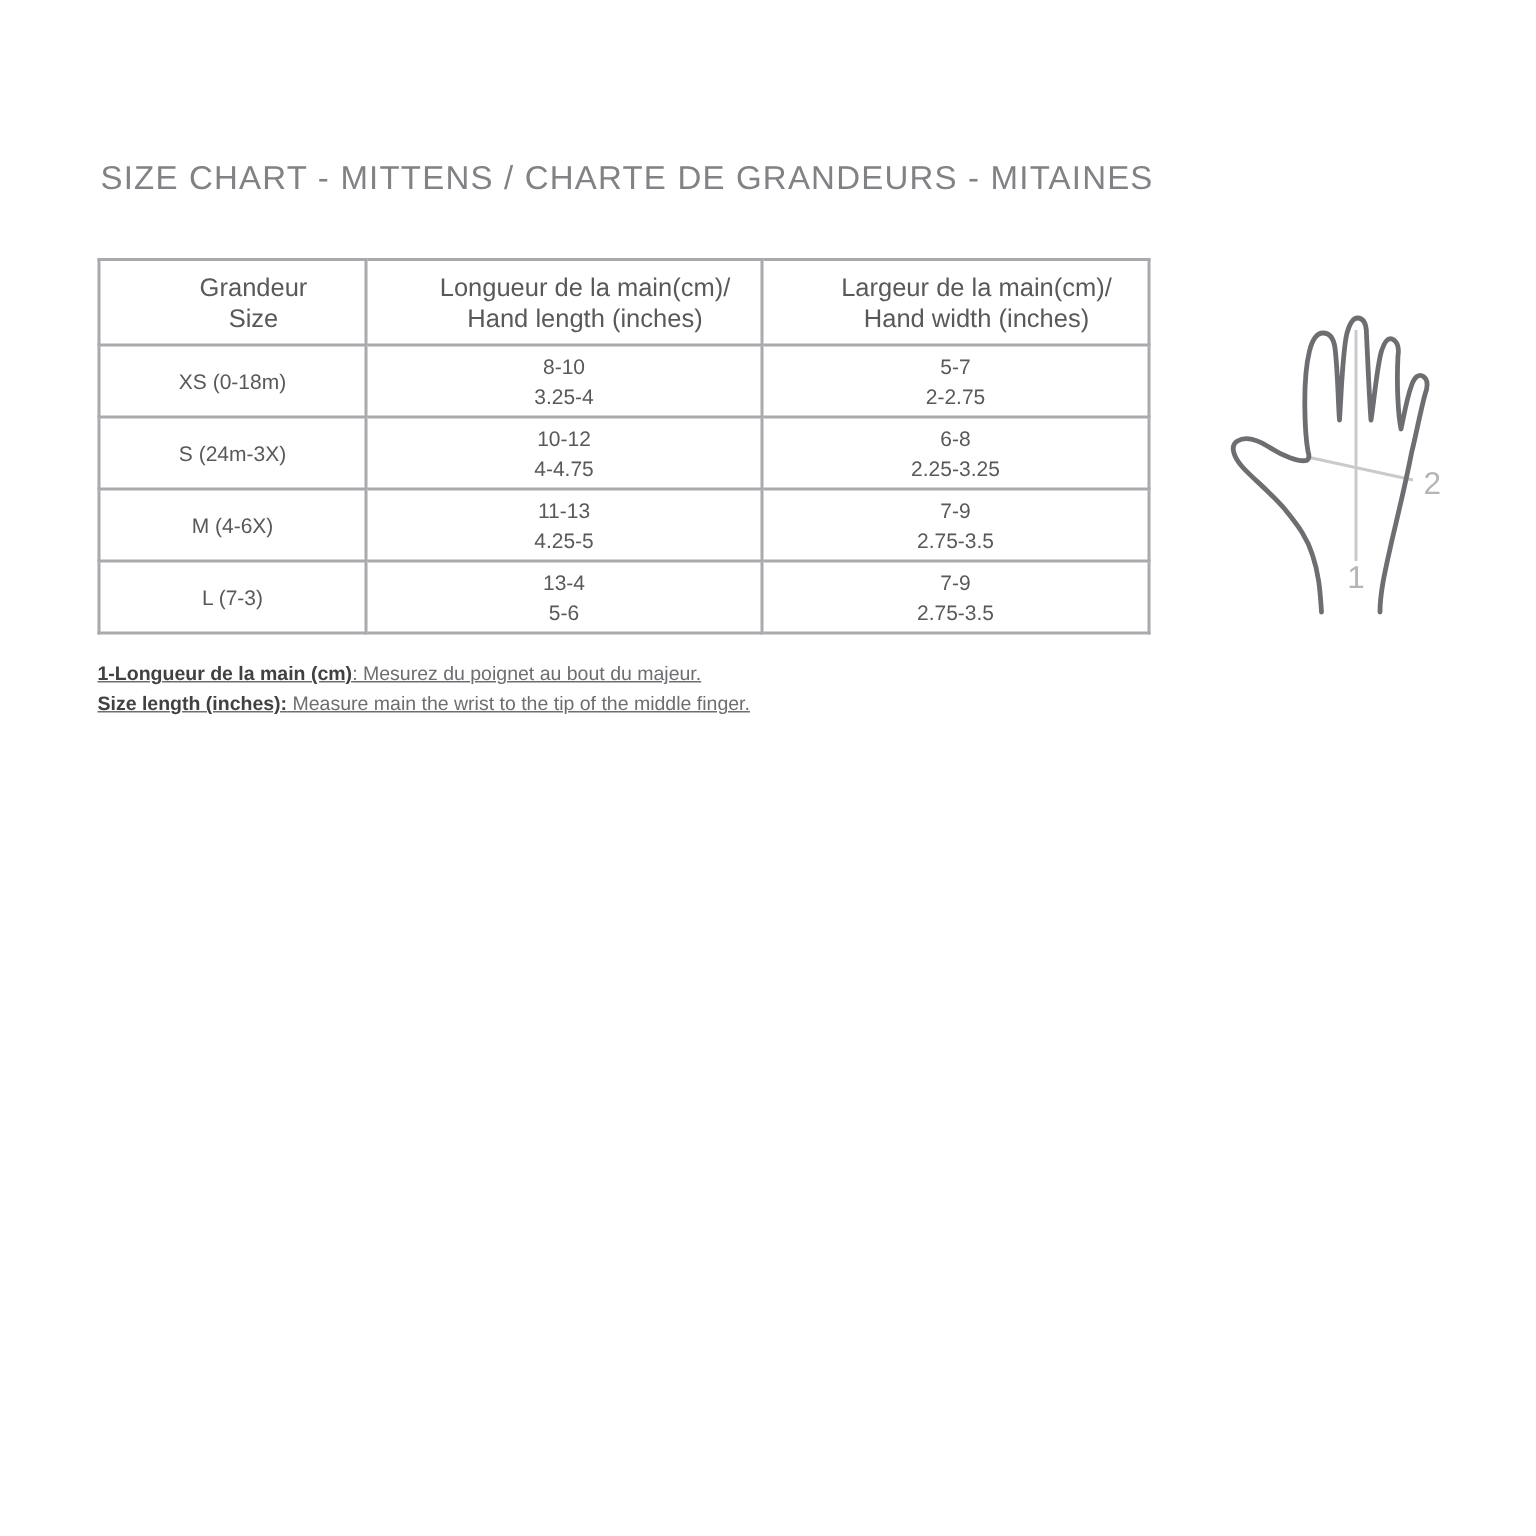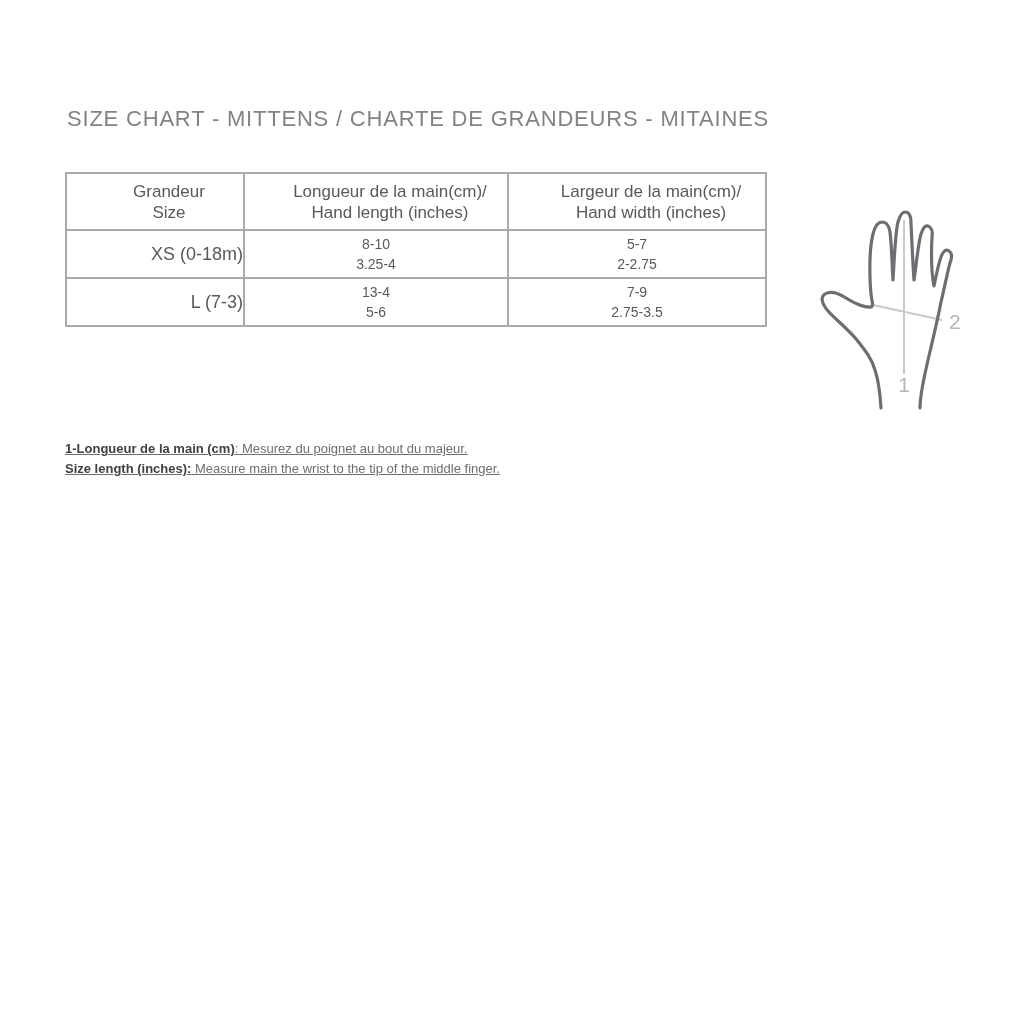--- a/index.html
+++ b/index.html
@@ -41,21 +41,21 @@
     font-weight: normal;
     vertical-align: middle;
   }
   table.size-chart thead tr { height: 57px; }
   table.size-chart tbody tr { height: 48px; }
   .col-size  { width: 178px; }
   .col-len   { width: 264px; }
   .col-wid   { width: 258px; }
   th .hdr-line { font-size: 17px; line-height: 21px; color: #58595b; padding-left: 28px; }
   td .cell-line { font-size: 14px; line-height: 20px; }
-  td.size-cell { font-size: 18px; text-align: right; }
+  td.size-cell { font-size: 14px; }
   .footnotes {
     position: absolute;
     left: 65px;
     top: 442px;
     font-size: 13px;
     color: #6d6e71;
     text-decoration: underline;
   }
   .footnotes p {
     margin: 0 0 6px 0;
@@ -119,20 +119,42 @@
     <tbody>
       <tr>
         <td class="size-cell">XS (0-18m)</td>
         <td>
           <div class="cell-line">8-10</div>
           <div class="cell-line">3.25-4</div>
         </td>
         <td>
           <div class="cell-line">5-7</div>
           <div class="cell-line">2-2.75</div>
+        </td>
+      </tr>
+      <tr>
+        <td class="size-cell">S (24m-3X)</td>
+        <td>
+          <div class="cell-line">10-12</div>
+          <div class="cell-line">4-4.75</div>
+        </td>
+        <td>
+          <div class="cell-line">6-8</div>
+          <div class="cell-line">2.25-3.25</div>
+        </td>
+      </tr>
+      <tr>
+        <td class="size-cell">M (4-6X)</td>
+        <td>
+          <div class="cell-line">11-13</div>
+          <div class="cell-line">4.25-5</div>
+        </td>
+        <td>
+          <div class="cell-line">7-9</div>
+          <div class="cell-line">2.75-3.5</div>
         </td>
       </tr>
       <tr>
         <td class="size-cell">L (7-3)</td>
         <td>
           <div class="cell-line">13-4</div>
           <div class="cell-line">5-6</div>
         </td>
         <td>
           <div class="cell-line">7-9</div>

